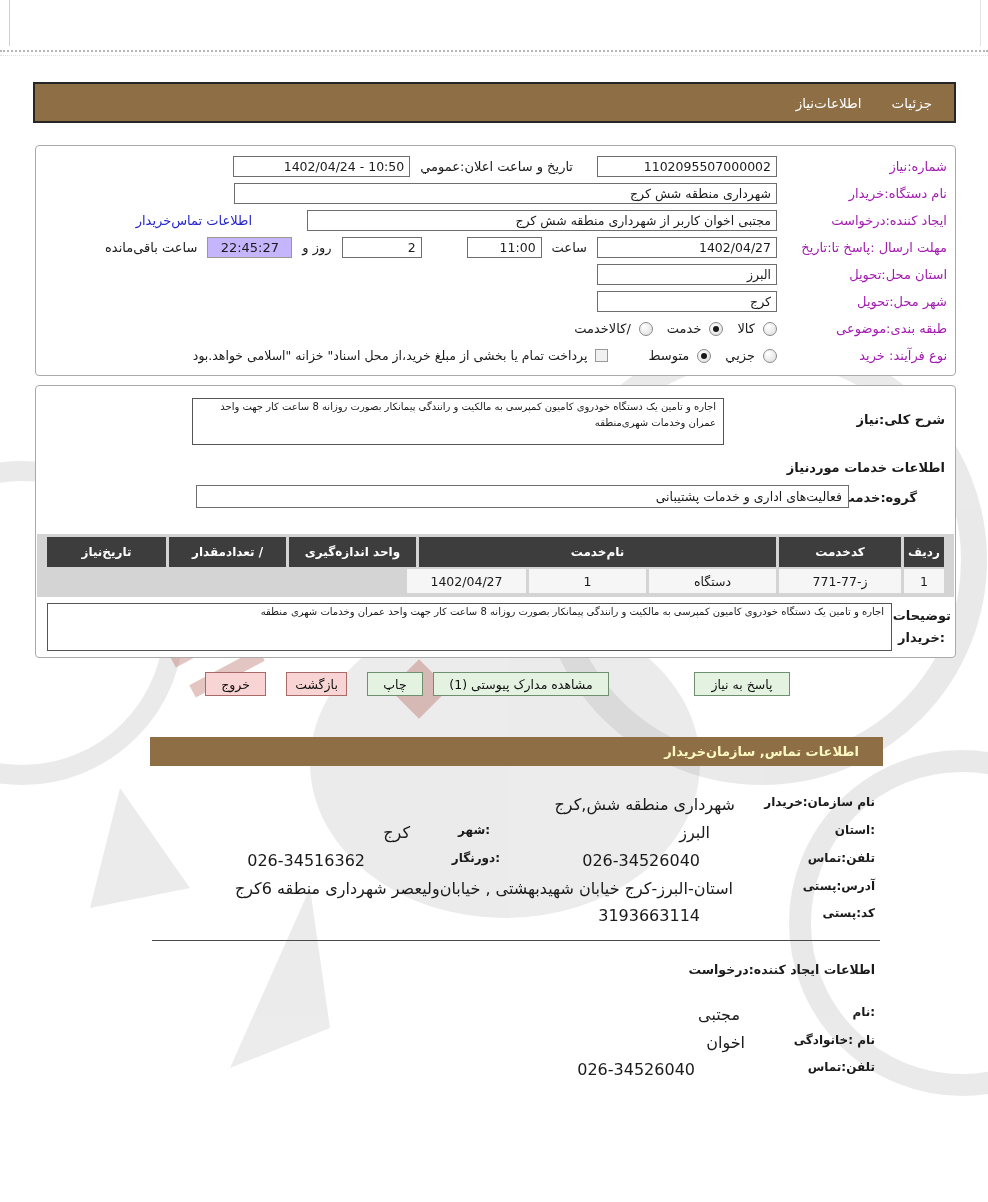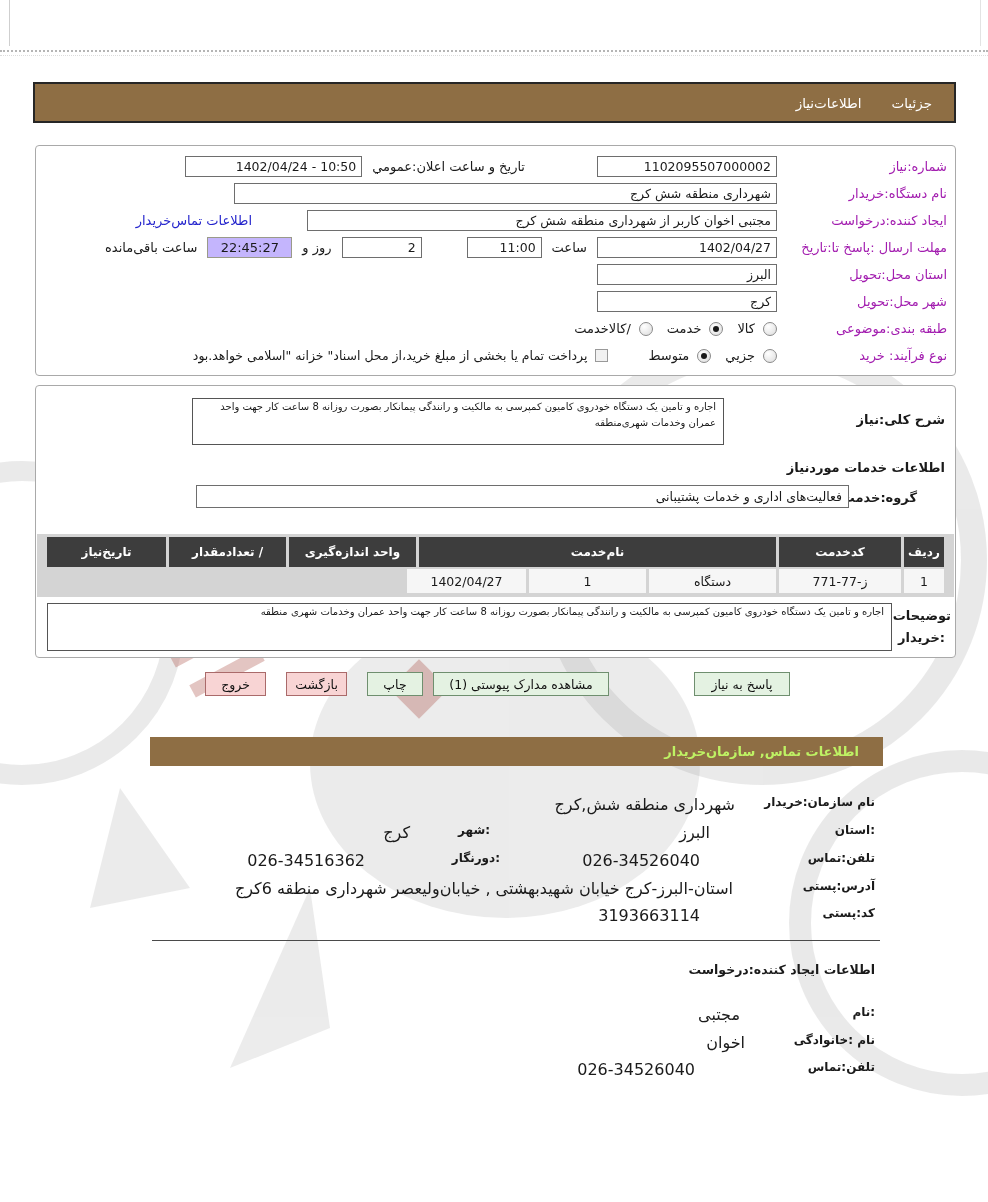--- a/index.html
+++ b/index.html
@@ -81,21 +81,21 @@
   .btn.green { background:#e4f2e2; border-color:#6f8f6f; color:#111; }
   .btn.pink  { background:#f8d4d4; border-color:#aa6a6a; color:#111; }
   .b1 { width:96px; margin-left:85px; }
   .b2 { width:176px; margin-left:10px; }
   .b3 { width:56px; margin-left:20px; }
   .b4 { width:61px; margin-left:20px; }
   .b5 { width:61px; }
 
   
   .titlebar2 { position:absolute; left:150px; width:733px; top:737px; height:29px;
-    background:#8e6e44; color:#bef264; font-weight:bold; font-size:13px;
+    background:#8e6e44; color:#fef9c3; font-weight:bold; font-size:13px;
     display:flex; align-items:center; direction:rtl; padding:0 24px; }
   .contact { position:absolute; left:150px; width:733px; top:765px; height:420px; direction:rtl; }
   .crow-label { position:absolute; font-weight:bold; font-size:12px; white-space:nowrap; direction:rtl; }
   .crow-val { position:absolute; font-size:16px; white-space:nowrap; direction:rtl; }
   .ltrnum { direction:ltr; unicode-bidi:embed; }
   .sep-line { position:absolute; left:2px; width:728px; top:175px; border-top:1px solid #4a4a4a; }
 
   
   .watermark { position:absolute; left:0; top:368px; width:988px; height:740px; z-index:0; pointer-events:none; }
   .abs-content { position:absolute; inset:0; z-index:1; }
@@ -134,21 +134,21 @@
     <div class="titlebar">
       <span class="menu-item">جزئیات</span>
       <span class="menu-item">اطلاعات‌نیاز</span>
     </div>
 
     <div class="panel panel1">
 
       <div class="frow">
         <span class="flabel">شماره:نیاز</span>
         <span class="inp num" style="width:180px">1102095507000002</span>
-        <span class="mini-label" style="margin-right:72px">تاریخ و ساعت اعلان:عمومي</span>
+        <span class="mini-label" style="margin-right:24px">تاریخ و ساعت اعلان:عمومي</span>
         <span class="inp num" style="width:177px">1402/04/24 - 10:50</span>
       </div>
 
       <div class="frow">
         <span class="flabel">نام دستگاه:خریدار</span>
         <span class="inp rtlv" style="width:543px">شهرداری منطقه شش کرج</span>
       </div>
 
       <div class="frow">
         <span class="flabel">ایجاد کننده:درخواست</span>

